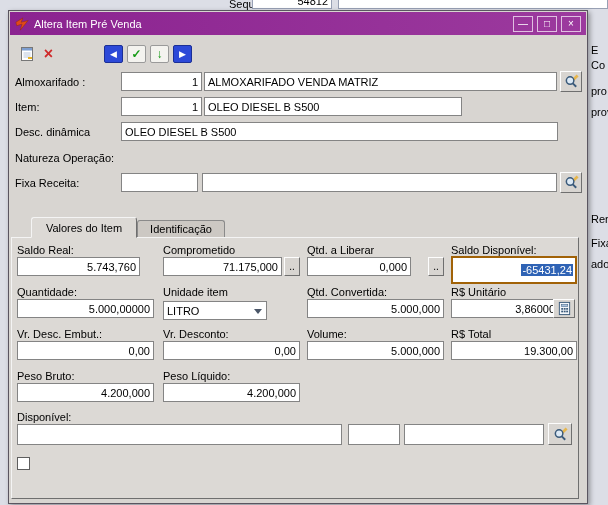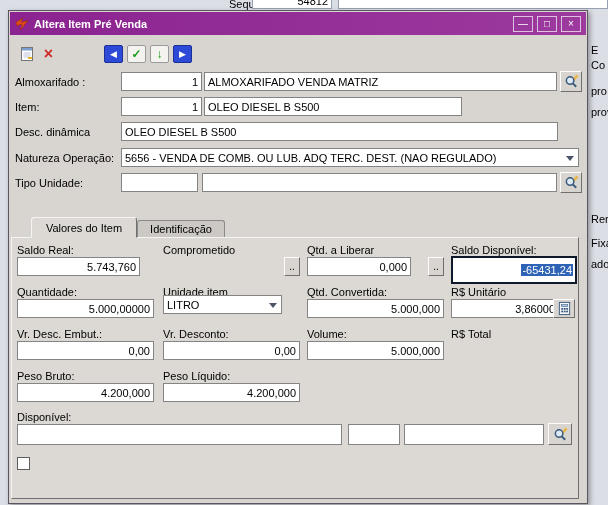--- a/index.html
+++ b/index.html
@@ -6,32 +6,32 @@
   html,body{width:608px;height:505px}
   body{font-family:"Liberation Sans",sans-serif;font-size:11px;color:#000;background:#dcdee6}
   #canvas{position:relative;width:608px;height:505px;overflow:hidden;background:#dcdee6}
 
   .bglabel{position:absolute;white-space:nowrap}
   .bgfield{position:absolute;background:#fff;border:1px solid #98a0b4;display:flex;align-items:center;justify-content:flex-end;padding:0 3px}
   .frag{position:absolute;left:591px;white-space:nowrap}
 
   .dialog{position:absolute;left:8px;top:10px;width:580px;height:494px;background:#d8d5d1;border:1px solid #5a5560;box-shadow:2px 2px 5px rgba(0,0,0,.35)}
   .titlebar{position:absolute;left:1px;top:1px;right:1px;height:23px;background:linear-gradient(90deg,#8b2390,#9c3a9e);display:flex;align-items:center;padding:0 5px}
-  .title{color:#fff;font-weight:bold;flex:1;margin-left:5px}
+  .title{color:#fff;font-weight:normal;flex:1;margin-left:5px}
   .winbtn{width:20px;height:16px;border:1px solid #e0bfe1;color:#fff;display:flex;align-items:center;justify-content:center;font-size:10px;margin-left:4px;cursor:default}
 
   .tool{position:absolute;width:19px;height:18px;display:flex;align-items:center;justify-content:center}
   .navbtn{background:#2c49d8;color:#fff;font-size:9px;border:1px solid #1b2f96;border-radius:2px}
   .navbtn.light{background:#f4f3ef;border:1px solid #9a9a9a;color:#149a14;font-weight:bold;font-size:12px}
   .delbtn{color:#cf2a2a;font-weight:bold;font-size:16px}
 
   .lbl{position:absolute;white-space:nowrap}
   .fld{position:absolute;height:19px;background:#fff;border:1px solid #848484;display:flex;align-items:center;padding:0 3px;overflow:hidden;white-space:nowrap}
   .fld.num{justify-content:flex-end}
-  .fld.focused{border:2px solid #0f172a;padding:12px 2px}
+  .fld.focused{border:2px solid #a16207;padding:12px 2px}
   .sel{background:#2f63b5;color:#fff;padding:0 1px}
   .ddwrap{padding-right:16px}
   .ddarrow{position:absolute;right:4px;top:7px;width:0;height:0;border:4px solid transparent;border-top:5px solid #4a5668}
 
   .btn{position:absolute;background:#d8d5d1;border:1px solid;border-color:#fdfdfd #6f6f6f #6f6f6f #fdfdfd;display:flex;align-items:center;justify-content:center;font-size:10px}
 
   .tab{position:absolute;display:flex;align-items:center;justify-content:center;border-radius:3px 3px 0 0}
   .tab.active{z-index:3;height:21px;background:#dcd9d5;border:1px solid;border-color:#f4f4f4 #6f6f6f #dcd9d5 #f4f4f4}
   .tab.inactive{z-index:1;height:17px;background:#ccc8c3;border:1px solid #8a8a8a;border-bottom:none}
   .panel{position:absolute;background:#dcd9d5;border:1px solid;border-color:#f4f4f4 #6f6f6f #6f6f6f #f4f4f4;z-index:2}
@@ -117,26 +117,22 @@
     <div class="fld" style="left:195px;top:86px;width:258px">
       <span>OLEO DIESEL B S500</span>
     </div>
 
     <div class="lbl" style="left:6px;top:115px">Desc. dinâmica</div>
     <div class="fld" style="left:112px;top:111px;width:437px">
       <span>OLEO DIESEL B S500</span>
     </div>
 
     <div class="lbl" style="left:6px;top:141px">Natureza Operação:</div>
-    <div class="fld ddwrap" style="left:112px;top:137px;width:458px">
-      <span>5656 - VENDA DE COMB. OU LUB. ADQ TERC. DEST. (NAO REGULADO)</span>
-      <span class="ddarrow"></span>
-    </div>
-
-    <div class="lbl" style="left:6px;top:166px">Tipo Unidade:</div>
+
+    <div class="lbl" style="left:6px;top:166px">Fixa Receita:</div>
     <div class="fld" style="left:112px;top:162px;width:77px">
       <span></span>
     </div>
     <div class="fld" style="left:193px;top:162px;width:355px">
       <span></span>
     </div>
     <div class="btn" style="left:551px;top:161px;width:22px;height:21px">
       <svg width="15" height="15" viewBox="0 0 16 16">
         <line x1="10" y1="6" x2="14.5" y2="1.5" stroke="#e7b64c" stroke-width="3"></line>
         <circle cx="6.5" cy="7" r="4" fill="#dce9f5" stroke="#3a5a7a" stroke-width="1.6"></circle>
@@ -153,20 +149,23 @@
     <div class="panel" style="left:2px;top:226px;width:568px;height:262px"></div>
 
     <div class="lbl" style="left:8px;top:233px;z-index:4">Saldo Real:</div>
     <div class="lbl" style="left:154px;top:233px;z-index:4">Comprometido</div>
     <div class="lbl" style="left:298px;top:233px;z-index:4">Qtd. a Liberar</div>
     <div class="lbl" style="left:442px;top:233px;z-index:4">Saldo Disponível:</div>
 
     <div class="fld num" style="left:8px;top:246px;width:123px;z-index:4">
       <span>5.743,760</span>
     </div>
+    <div class="fld num" style="left:154px;top:246px;width:119px;z-index:4">
+      <span>71.175,000</span>
+    </div>
     <div class="btn" style="left:275px;top:246px;width:16px;height:19px;z-index:4">
       <span>..</span>
     </div>
     <div class="fld num" style="left:298px;top:246px;width:104px;z-index:4">
       <span>0,000</span>
     </div>
     <div class="btn" style="left:419px;top:246px;width:16px;height:19px;z-index:4">
       <span>..</span>
     </div>
     <div class="fld num focused" style="left:442px;top:245px;width:126px;height:21px;z-index:4">
@@ -174,21 +173,21 @@
     </div>
 
     <div class="lbl" style="left:8px;top:275px;z-index:4">Quantidade:</div>
     <div class="lbl" style="left:154px;top:275px;z-index:4">Unidade item</div>
     <div class="lbl" style="left:298px;top:275px;z-index:4">Qtd. Convertida:</div>
     <div class="lbl" style="left:442px;top:275px;z-index:4">R$ Unitário</div>
 
     <div class="fld num" style="left:8px;top:288px;width:137px;z-index:4">
       <span>5.000,00000</span>
     </div>
-    <div class="fld ddwrap" style="left:154px;top:284px;width:119px;z-index:4">
+    <div class="fld ddwrap" style="left:154px;top:290px;width:104px;z-index:4">
       <span>LITRO</span>
       <span class="ddarrow"></span>
     </div>
     <div class="fld num" style="left:298px;top:288px;width:137px;z-index:4">
       <span>5.000,000</span>
     </div>
     <div class="fld num" style="left:442px;top:288px;width:108px;z-index:4">
       <span>3,86000</span>
     </div>
     <div class="btn" style="left:544px;top:288px;width:22px;height:19px;z-index:4">
@@ -213,20 +212,23 @@
 
     <div class="fld num" style="left:8px;top:330px;width:137px;z-index:4">
       <span>0,00</span>
     </div>
     <div class="fld num" style="left:154px;top:330px;width:137px;z-index:4">
       <span>0,00</span>
     </div>
     <div class="fld num" style="left:298px;top:330px;width:137px;z-index:4">
       <span>5.000,000</span>
     </div>
+    <div class="fld num" style="left:442px;top:330px;width:126px;z-index:4">
+      <span>19.300,00</span>
+    </div>
 
     <div class="lbl" style="left:8px;top:359px;z-index:4">Peso Bruto:</div>
     <div class="lbl" style="left:154px;top:359px;z-index:4">Peso Líquido:</div>
 
     <div class="fld num" style="left:8px;top:372px;width:137px;z-index:4">
       <span>4.200,000</span>
     </div>
     <div class="fld num" style="left:154px;top:372px;width:137px;z-index:4">
       <span>4.200,000</span>
     </div>

